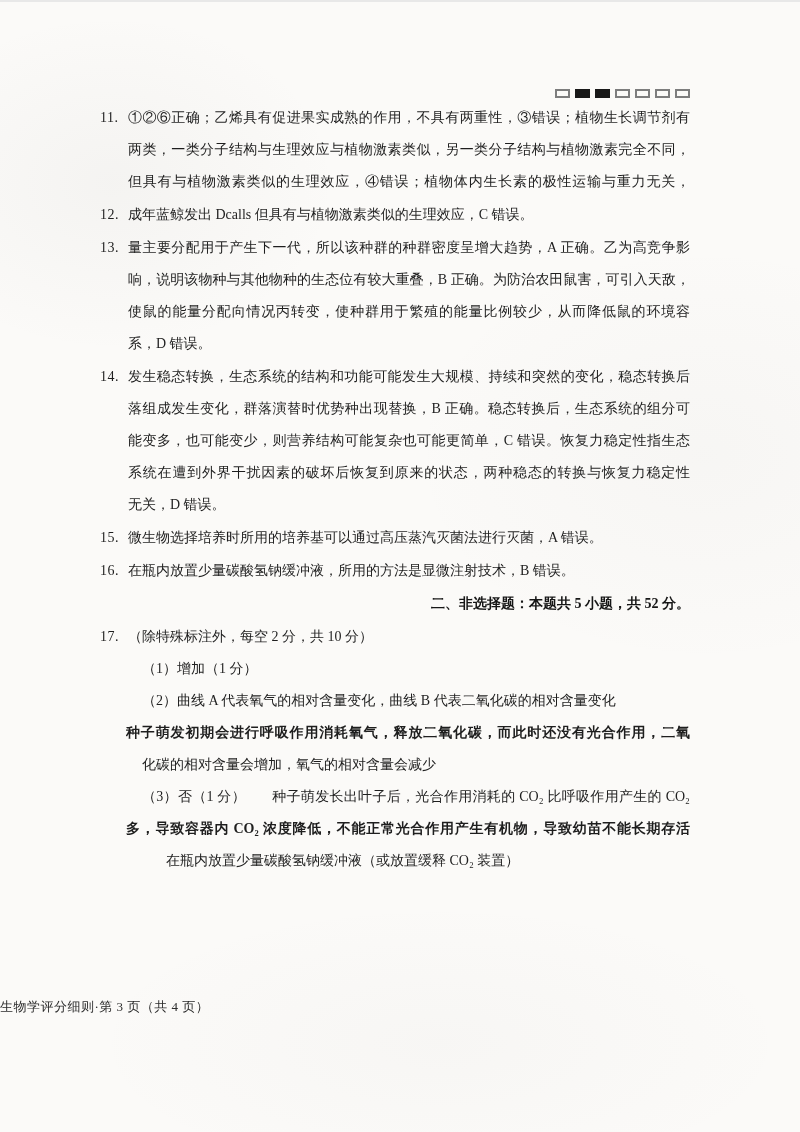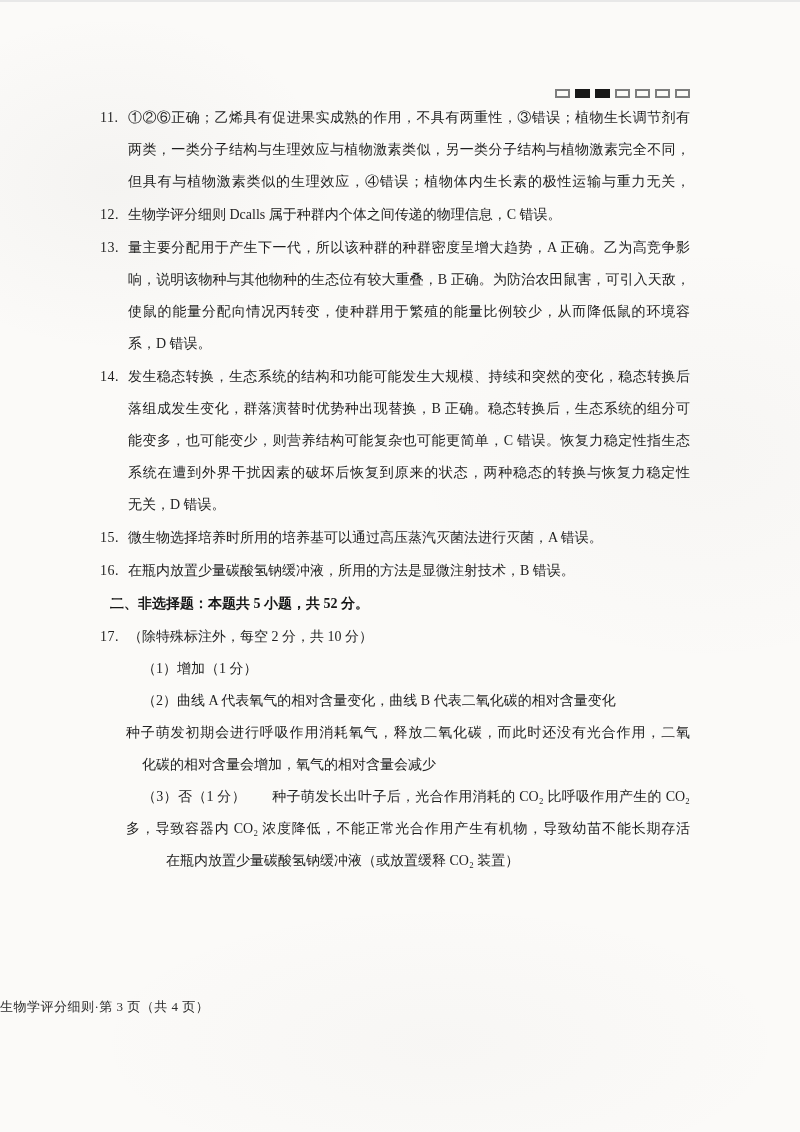--- a/index.html
+++ b/index.html
@@ -52,30 +52,30 @@
     letter-spacing: 0.5px;
   }
   .body { flex: 1; min-width: 0; }
   .ln {
     line-height: 32px;
     height: 32px;
     overflow: hidden;
     word-break: break-all;
   }
   .jl { text-align: justify; text-align-last: justify; }
-  .sec-row { margin-bottom: 1px; }
+  .sec-row { margin-bottom: 1px; text-align: right; }
   .secline {
     font-weight: bold;
     line-height: 32px;
     height: 32px;
     padding-left: 10px;
     color: #161616;
   }
   .sub { margin-left: 14px; }
-  .outdent { margin-left: -16px; }
+  .outdent { margin-left: -16px; font-weight: bold; }
   .indent2 { margin-left: 24px; }
   .q3gap { display: inline-block; width: 26px; }
 
   .footer {
     position: absolute;
     top: 996px;
     left: 0;
     width: 100%;
     text-align: left;
     font-size: 13px;
@@ -105,21 +105,21 @@
       <div class="body">
         <div class="ln jl">①②⑥正确；乙烯具有促进果实成熟的作用，不具有两重性，③错误；植物生长调节剂有</div>
         <div class="ln jl">两类，一类分子结构与生理效应与植物激素类似，另一类分子结构与植物激素完全不同，</div>
         <div class="ln jl">但具有与植物激素类似的生理效应，④错误；植物体内生长素的极性运输与重力无关，</div>
       </div>
     </div>
 
     <div class="item">
       <div class="num">12.</div>
       <div class="body">
-        <div class="ln">生物学评分细则 Dcalls 属于种群内个体之间传递的物理信息，C 错误。</div>
+        <div class="ln">成年蓝鲸发出 Dcalls 但具有与植物激素类似的生理效应，C 错误。</div>
       </div>
     </div>
 
     <div class="item">
       <div class="num">13.</div>
       <div class="body">
         <div class="ln jl">量主要分配用于产生下一代，所以该种群的种群密度呈增大趋势，A 正确。乙为高竞争影</div>
         <div class="ln jl">响，说明该物种与其他物种的生态位有较大重叠，B 正确。为防治农田鼠害，可引入天敌，</div>
         <div class="ln jl">使鼠的能量分配向情况丙转变，使种群用于繁殖的能量比例较少，从而降低鼠的环境容</div>
         <div class="ln">系，D 错误。</div>

